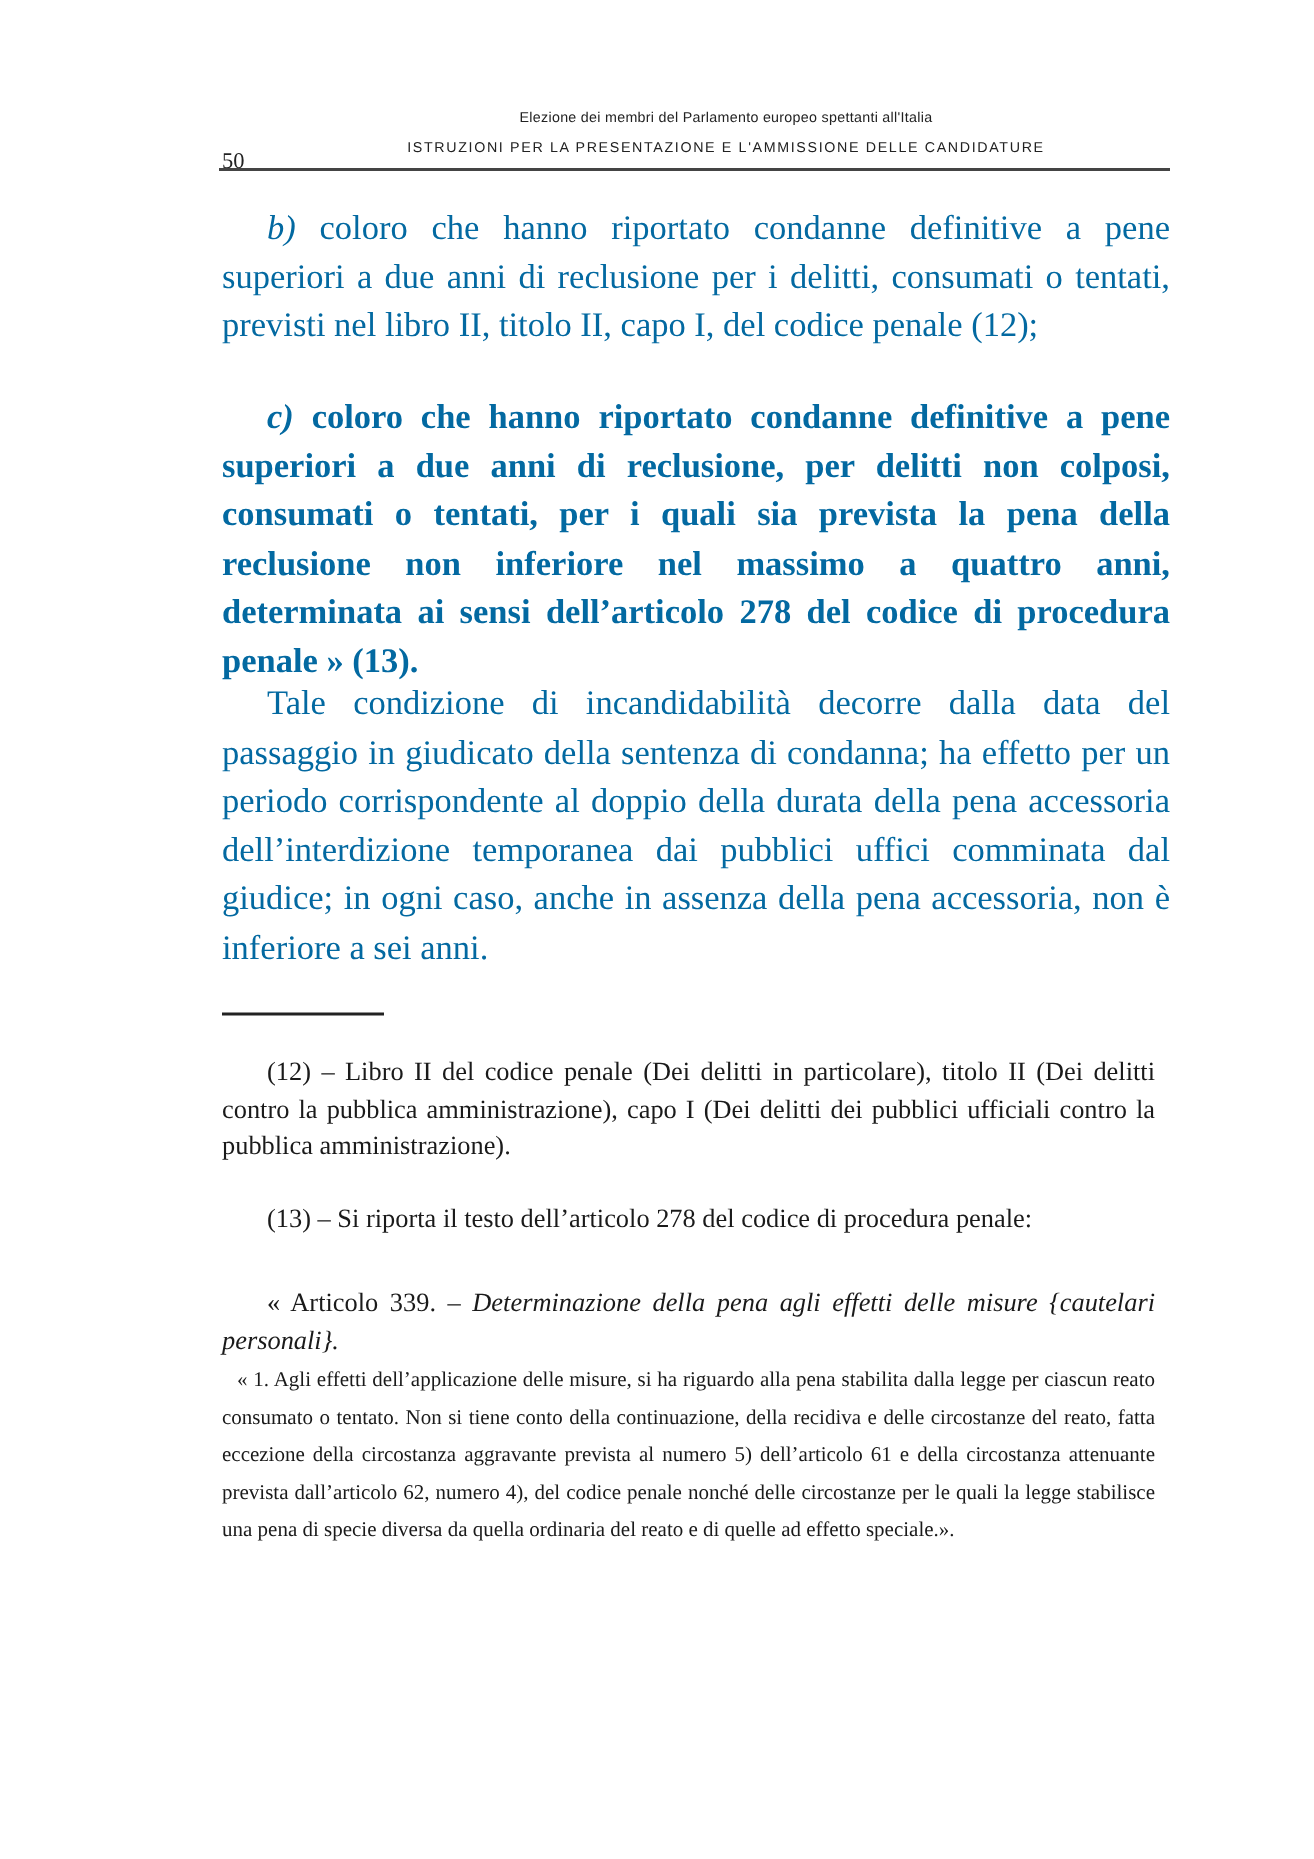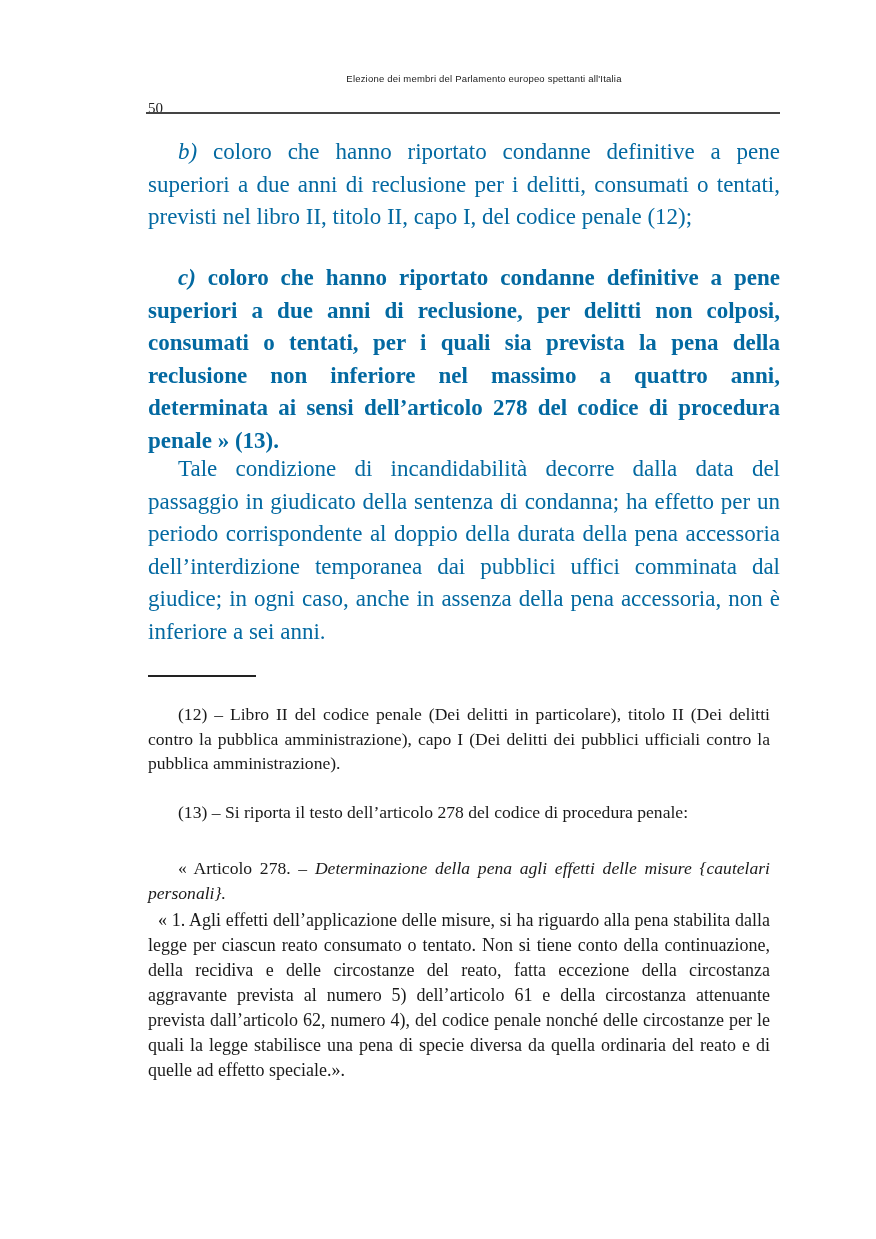--- a/index.html
+++ b/index.html
@@ -42,30 +42,31 @@
   .footnote {
     position: absolute; left: 148px; width: 622px;
     font-family: "Liberation Serif", serif; font-size: 17.6px; line-height: 24.5px;
     text-align: justify; color: #1a1a1a;
   }
   .footnote p { margin: 0; text-indent: 30px; text-align-last: left; }
   .fn-12 { top: 702px; }
   .fn-13 { top: 800px; }
   .fn-art-title { top: 856px; }
   .fn-art-title .it { font-style: italic; }
-  .fn-art-body { top: 908px; font-size: 18px; line-height: 25px; }
+  .fn-art-body { top: 908px; font-size: 14px; line-height: 25px; }
   .fn-art-body p { text-indent: 10px; }
 </style>
 </head>
 <body>
 
 <div class="page">
 
   <div class="running-title">Elezione dei membri del Parlamento europeo spettanti all'Italia</div>
   <div class="page-number">50</div>
+  <div class="running-subtitle">ISTRUZIONI PER LA PRESENTAZIONE E L'AMMISSIONE DELLE CANDIDATURE</div>
   <div class="header-rule"></div>
 
   <div class="body-text p-b">
     <p><span class="enum">b)</span><span> coloro che hanno riportato condanne definitive a pene superiori a due anni di reclusione per i delitti, consumati o tentati, previsti nel libro II, titolo II, capo I, del codice penale (12);</span></p>
   </div>
 
   <div class="body-text p-c">
     <p><span class="enum">c)</span><span> coloro che hanno riportato condanne definitive a pene superiori a due anni di reclusione, per delitti non colposi, consumati o tentati, per i quali sia prevista la pena della reclusione non inferiore nel massimo a quattro anni, determinata ai sensi dell’articolo 278 del codice di procedura penale » (13).</span></p>
   </div>
 
@@ -77,20 +78,20 @@
 
   <div class="footnote fn-12">
     <p>(12) – Libro II del codice penale (Dei delitti in particolare), titolo II (Dei delitti contro la pubblica amministrazione), capo I (Dei delitti dei pubblici ufficiali contro la pubblica amministrazione).</p>
   </div>
 
   <div class="footnote fn-13">
     <p>(13) – Si riporta il testo dell’articolo 278 del codice di procedura penale:</p>
   </div>
 
   <div class="footnote fn-art-title">
-    <p><span>« Articolo 278. – </span><span class="it">Determinazione della pena agli effetti delle misure {cautelari personali}.</span></p>
+    <p><span>« Articolo 339. – </span><span class="it">Determinazione della pena agli effetti delle misure {cautelari personali}.</span></p>
   </div>
 
   <div class="footnote fn-art-body">
     <p>« 1. Agli effetti dell’applicazione delle misure, si ha riguardo alla pena stabilita dalla legge per ciascun reato consumato o tentato. Non si tiene conto della continuazione, della recidiva e delle circostanze del reato, fatta eccezione della circostanza aggravante prevista al numero 5) dell’articolo 61 e della circostanza attenuante prevista dall’articolo 62, numero 4), del codice penale nonché delle circostanze per le quali la legge stabilisce una pena di specie diversa da quella ordinaria del reato e di quelle ad effetto speciale.».</p>
   </div>
 
 </div>
 
 </body></html>

